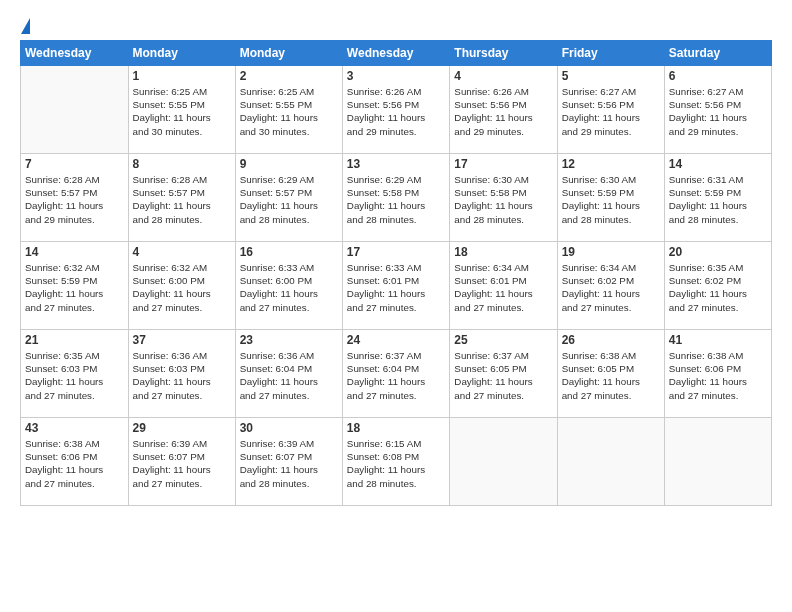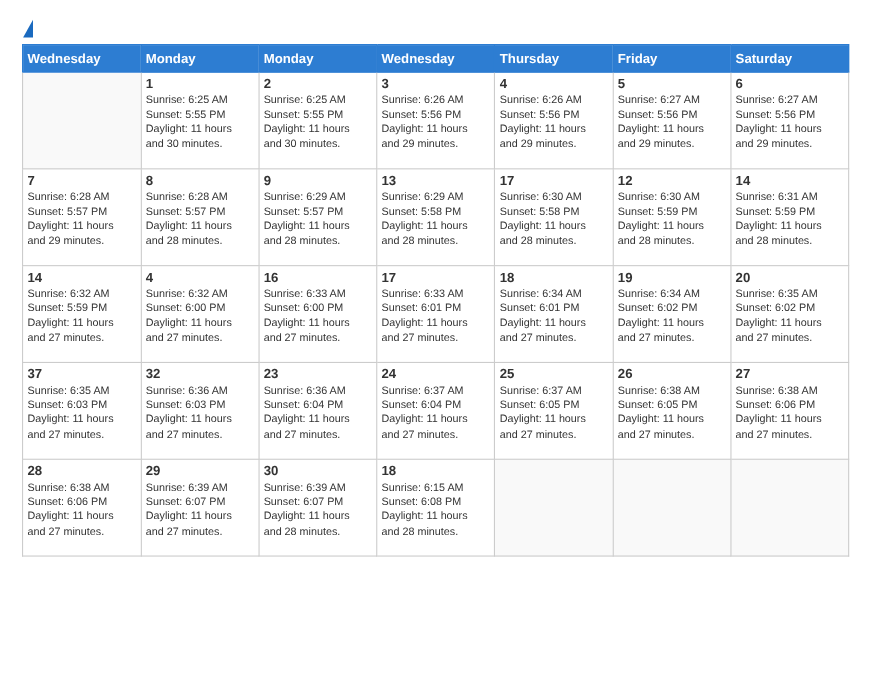--- a/index.html
+++ b/index.html
@@ -191,51 +191,51 @@
             <span class="cell-date">19</span>
             <div class="cell-info"><span>Sunrise: 6:34 AM</span><br><span>Sunset: 6:02 PM</span><br><span>Daylight: 11 hours</span><br><span>and 27 minutes.</span></div>
           </td>
           <td>
             <span class="cell-date">20</span>
             <div class="cell-info"><span>Sunrise: 6:35 AM</span><br><span>Sunset: 6:02 PM</span><br><span>Daylight: 11 hours</span><br><span>and 27 minutes.</span></div>
           </td>
         </tr>
         <tr>
           <td>
+            <span class="cell-date">21</span>
+            <div class="cell-info"><span>Sunrise: 6:35 AM</span><br><span>Sunset: 6:03 PM</span><br><span>Daylight: 11 hours</span><br><span>and 27 minutes.</span></div>
+          </td>
+          <td>
             <span class="cell-date">37</span>
-            <div class="cell-info"><span>Sunrise: 6:35 AM</span><br><span>Sunset: 6:03 PM</span><br><span>Daylight: 11 hours</span><br><span>and 27 minutes.</span></div>
-          </td>
-          <td>
-            <span class="cell-date">32</span>
             <div class="cell-info"><span>Sunrise: 6:36 AM</span><br><span>Sunset: 6:03 PM</span><br><span>Daylight: 11 hours</span><br><span>and 27 minutes.</span></div>
           </td>
           <td>
             <span class="cell-date">23</span>
             <div class="cell-info"><span>Sunrise: 6:36 AM</span><br><span>Sunset: 6:04 PM</span><br><span>Daylight: 11 hours</span><br><span>and 27 minutes.</span></div>
           </td>
           <td>
             <span class="cell-date">24</span>
             <div class="cell-info"><span>Sunrise: 6:37 AM</span><br><span>Sunset: 6:04 PM</span><br><span>Daylight: 11 hours</span><br><span>and 27 minutes.</span></div>
           </td>
           <td>
             <span class="cell-date">25</span>
             <div class="cell-info"><span>Sunrise: 6:37 AM</span><br><span>Sunset: 6:05 PM</span><br><span>Daylight: 11 hours</span><br><span>and 27 minutes.</span></div>
           </td>
           <td>
             <span class="cell-date">26</span>
             <div class="cell-info"><span>Sunrise: 6:38 AM</span><br><span>Sunset: 6:05 PM</span><br><span>Daylight: 11 hours</span><br><span>and 27 minutes.</span></div>
           </td>
           <td>
-            <span class="cell-date">27</span>
+            <span class="cell-date">41</span>
             <div class="cell-info"><span>Sunrise: 6:38 AM</span><br><span>Sunset: 6:06 PM</span><br><span>Daylight: 11 hours</span><br><span>and 27 minutes.</span></div>
           </td>
         </tr>
         <tr>
           <td>
-            <span class="cell-date">28</span>
+            <span class="cell-date">43</span>
             <div class="cell-info"><span>Sunrise: 6:38 AM</span><br><span>Sunset: 6:06 PM</span><br><span>Daylight: 11 hours</span><br><span>and 27 minutes.</span></div>
           </td>
           <td>
             <span class="cell-date">29</span>
             <div class="cell-info"><span>Sunrise: 6:39 AM</span><br><span>Sunset: 6:07 PM</span><br><span>Daylight: 11 hours</span><br><span>and 27 minutes.</span></div>
           </td>
           <td>
             <span class="cell-date">30</span>
             <div class="cell-info"><span>Sunrise: 6:39 AM</span><br><span>Sunset: 6:07 PM</span><br><span>Daylight: 11 hours</span><br><span>and 28 minutes.</span></div>
           </td>

